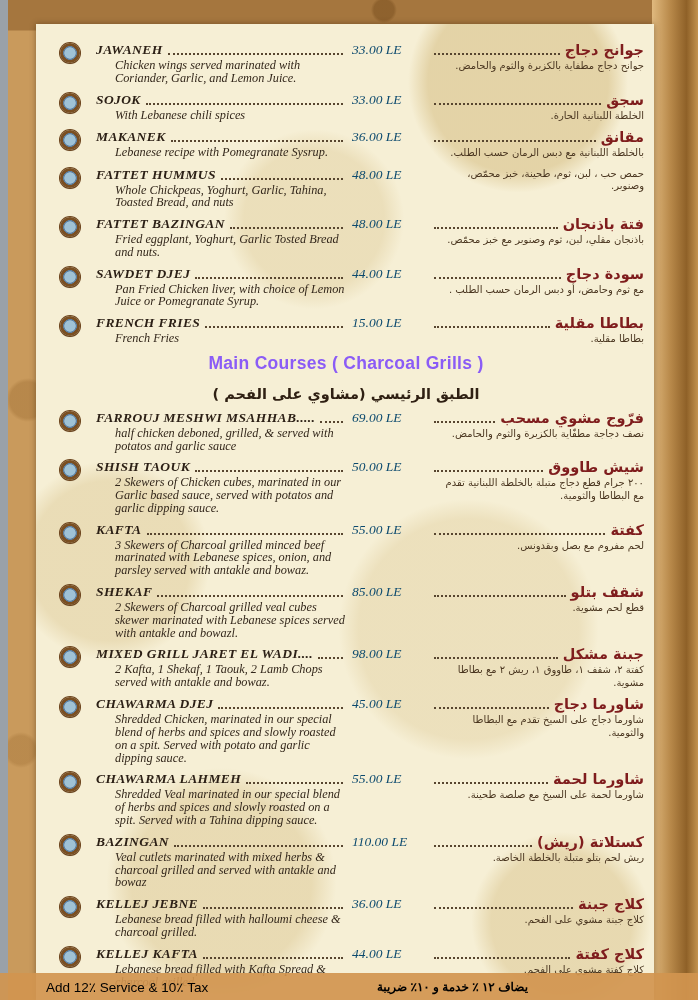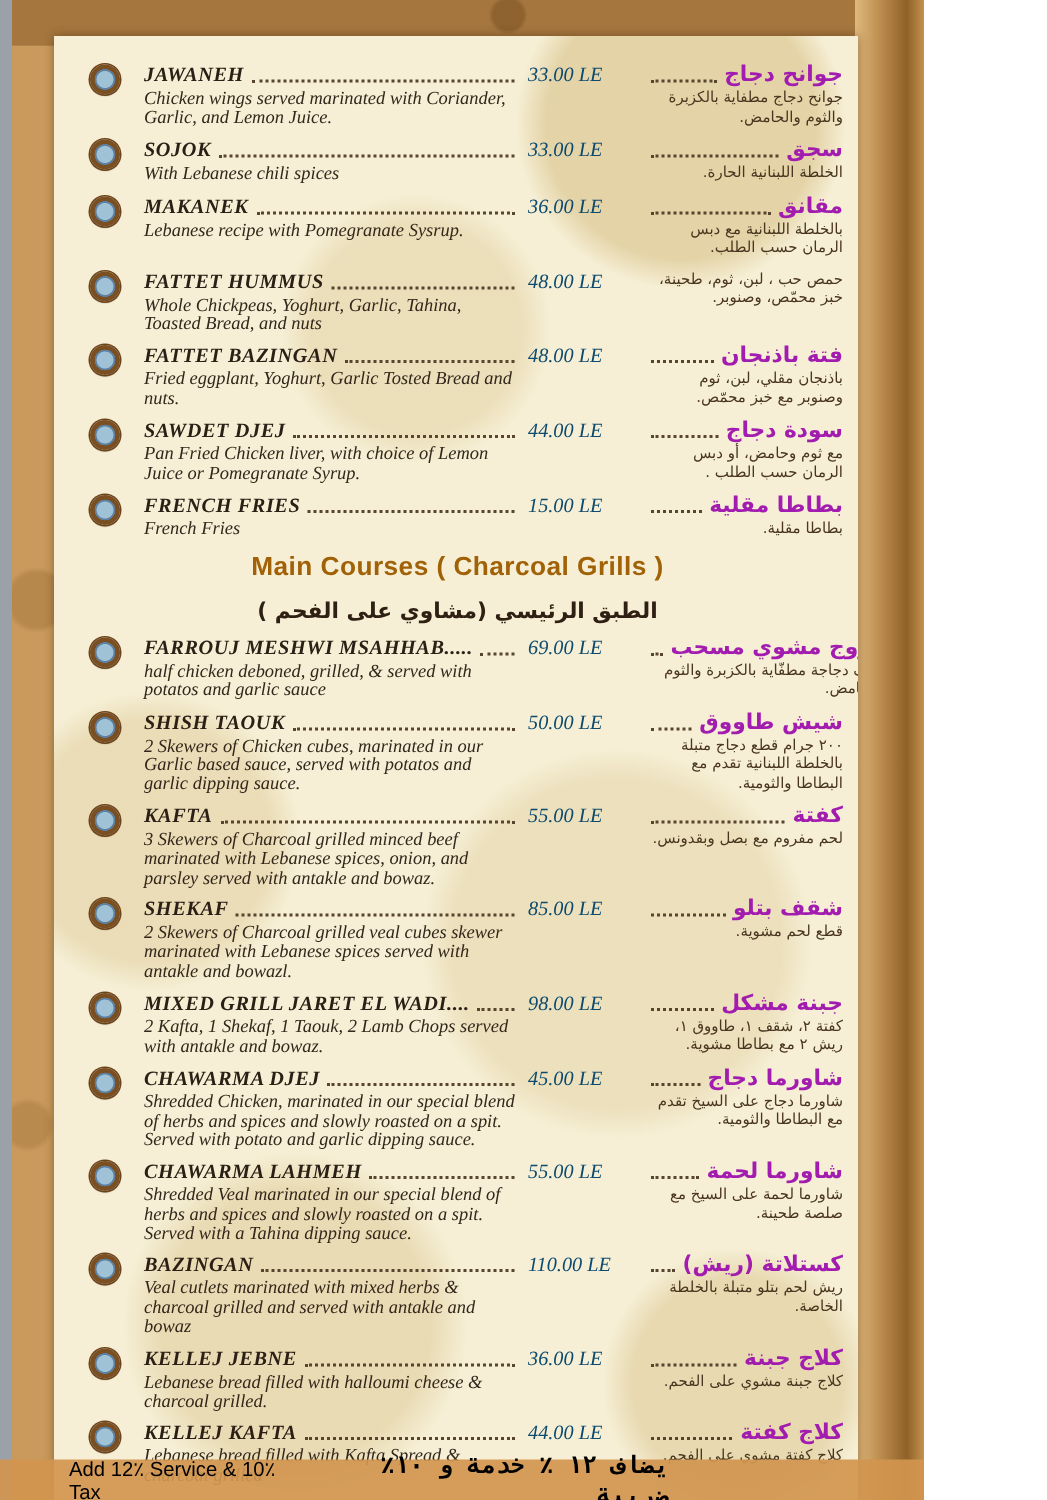--- a/index.html
+++ b/index.html
@@ -1,18 +1,18 @@
 <!DOCTYPE html>
 <html><head>
 <meta charset="utf-8">
 <style>
   html,body{margin:0;padding:0;}
   .canvas{
     position:relative;
-    width:616px;height:1000px;
+    width:698px;height:1000px;
     overflow:hidden;
     background:#c99a5c;
     font-family:"Liberation Serif", serif;
   }
   
   .scan-edge{position:absolute;left:0;top:0;bottom:0;width:8px;background:#9aa1a8;}
   
   .outer-decor{
     position:absolute;inset:0;
     background:
@@ -66,50 +66,51 @@
   }
   .eng-top{display:flex;align-items:flex-end;line-height:16px;}
   .eng-name{
     font-style:italic;font-weight:bold;font-size:13.5px;letter-spacing:.4px;
     white-space:nowrap;color:#2c2016;
   }
   .lead{flex:1;border-bottom:2px dotted #57452f;margin:0 3px 3px 5px;min-width:8px;}
   .eng-desc{
     font-style:italic;font-size:12.3px;line-height:1.04;color:#33271b;
     padding-top:1px;
+    margin-left:19px;
   }
   .price{
     font-style:italic;font-size:13.5px;line-height:16px;color:#0c4a6e;
     white-space:nowrap;
   }
   .ar{direction:rtl;font-family:"DejaVu Sans", sans-serif;}
   .ar-top{display:flex;flex-direction:row;align-items:flex-end;line-height:17px;}
   .ar-name{
-    font-weight:bold;font-size:14.5px;color:#a21caf;white-space:nowrap;order:0;
+    font-weight:bold;font-size:14.5px;color:#7f1d1d;white-space:nowrap;order:0;
   }
   .ar .lead{order:1;margin:0 5px 4px 0;}
   .ar-desc{font-size:10px;color:#4a3620;line-height:1.25;padding-top:1px;}
   .section-header{grid-column:1/-1;text-align:center;margin:4px 0 8px;}
   .section-header .en{
     font-family:"Liberation Sans", sans-serif;
-    color:#a16207;font-size:17.5px;font-weight:bold;letter-spacing:.3px;
+    color:#8b5cf6;font-size:17.5px;font-weight:bold;letter-spacing:.3px;
   }
   .section-header .ar-h{
     font-family:"DejaVu Sans", sans-serif;direction:rtl;
     color:#2f2013;font-size:14.5px;font-weight:bold;margin-top:12px;
   }
   .footer-bar{
     position:absolute;left:0;right:0;bottom:0;height:27px;
     background:rgba(209,149,79,.92);
     display:flex;align-items:center;justify-content:space-between;
     padding:0 170px 0 46px;
     font-family:"Liberation Sans", sans-serif;
     font-size:13.5px;color:#000000;
   }
-  .footer-ar{direction:rtl;font-family:Liberation Mono, monospace;font-size:16px;font-weight:bold;}
+  .footer-ar{direction:rtl;font-family:Liberation Sans, sans-serif;font-size:12px;font-weight:bold;}
 </style>
 </head>
 <body>
 
 <div class="canvas">
   <div class="outer-decor"></div>
   <div class="scan-edge"></div>
   <div class="page-curl"></div>
 
   <div class="sheet">

